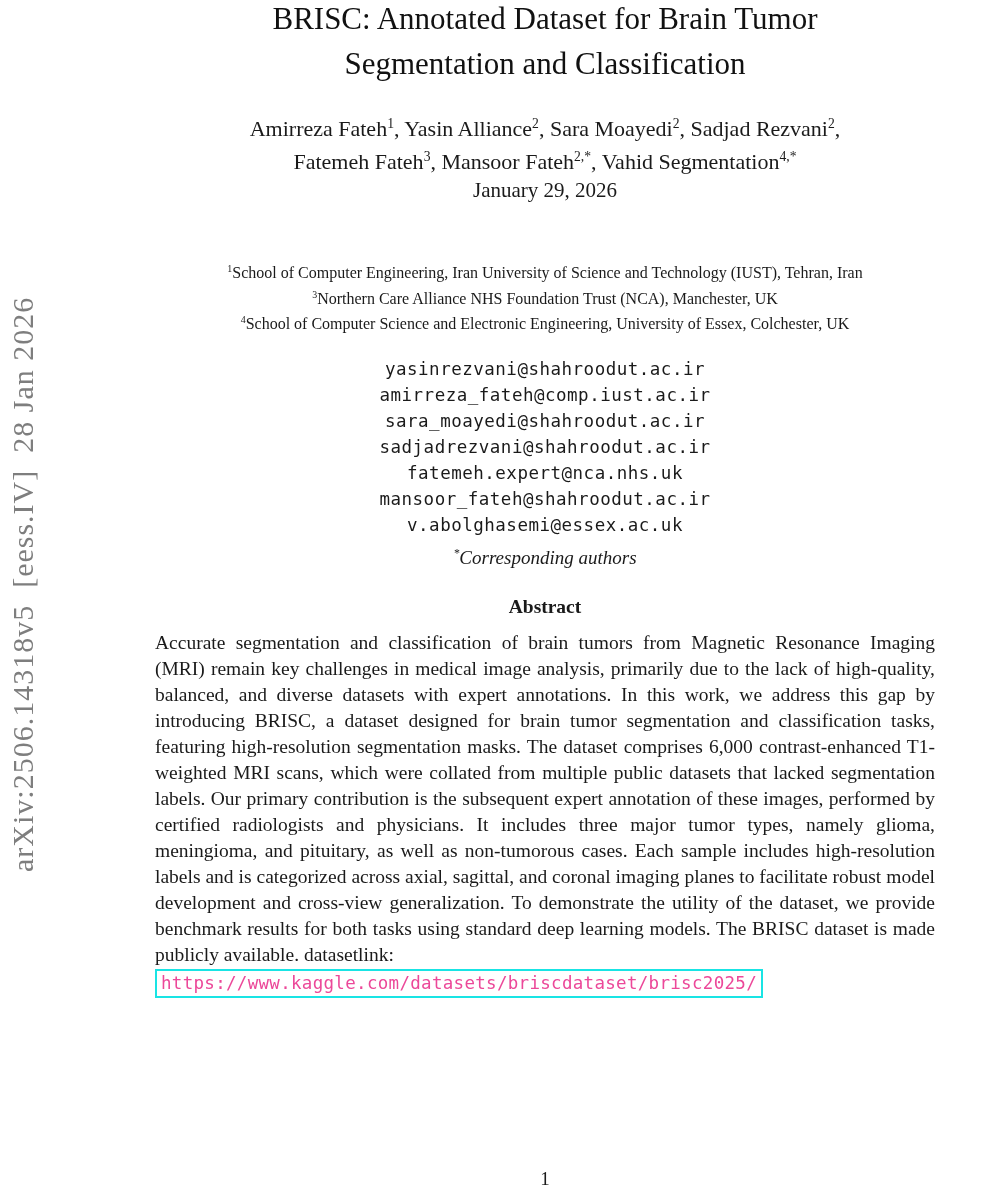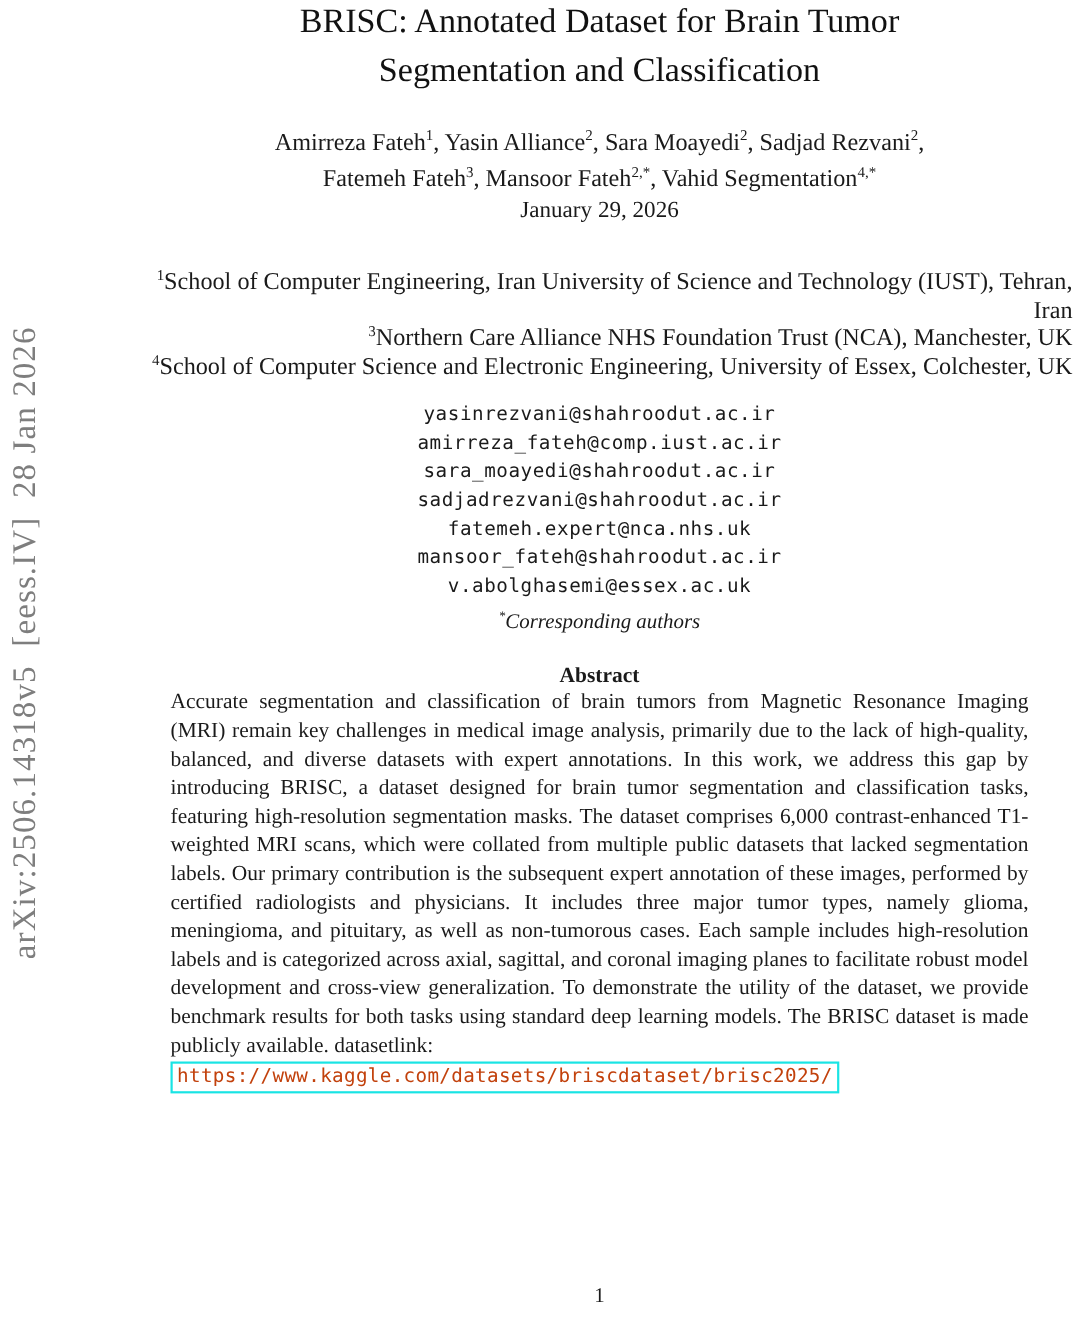--- a/index.html
+++ b/index.html
@@ -50,62 +50,61 @@
     line-height: 33px;
   }
   .authors sup, .affil sup, .corresp sup {
     font-size: 62%;
     line-height: 0;
   }
   .date-line {
     font-size: 21px;
   }
   .affils {
-    margin-top: 40px;
-    font-size: 22px;
+    margin-top: 57px;
+    font-size: 16px;
     line-height: 25.5px;
-    text-align: right;
   }
   .emails {
     margin-top: 19px;
     font-family: "DejaVu Sans Mono", "Liberation Mono", monospace;
     font-size: 17.5px;
     line-height: 26px;
     letter-spacing: 0.5px;
   }
   .corresp {
     margin-top: 9px;
     font-size: 19px;
     font-style: italic;
   }
   .abstract-head {
     margin-top: 27px;
     font-size: 19.5px;
     font-weight: bold;
   }
   .abstract-body {
-    margin: 0 40px 0 40px;
+    margin: 12px 40px 0 40px;
     width: 780px;
     text-align: justify;
     font-size: 19.5px;
     line-height: 26px;
   }
   .abstract-body .para {
     text-indent: 44px;
   }
   .link-line {
     text-align: left;
     margin-top: 1px;
   }
   .kaggle-link {
     display: inline-block;
     font-family: "DejaVu Sans Mono", "Liberation Mono", monospace;
     font-size: 17.5px;
     letter-spacing: 0.3px;
-    color: #c2410c;
+    color: #ec4899;
     text-decoration: none;
     border: 2px solid #19e4e4;
     padding: 1px 4px 2px 4px;
     line-height: 22px;
   }
   .page-num {
     position: absolute;
     top: 1168px;
     left: 115px;
     width: 860px;

